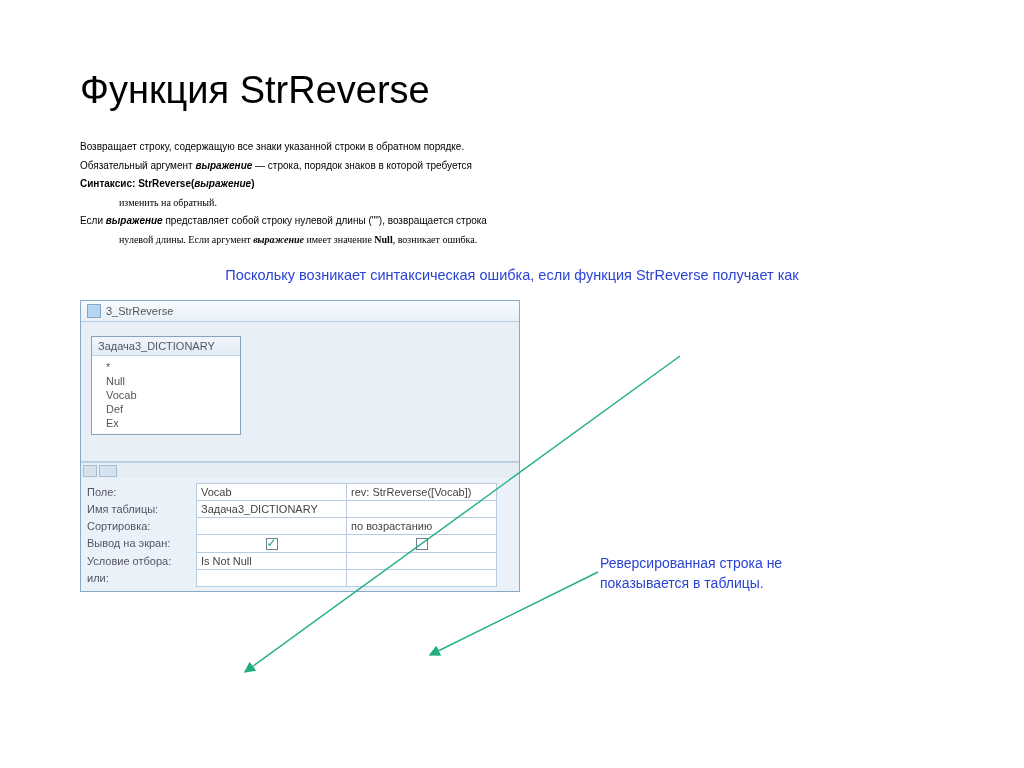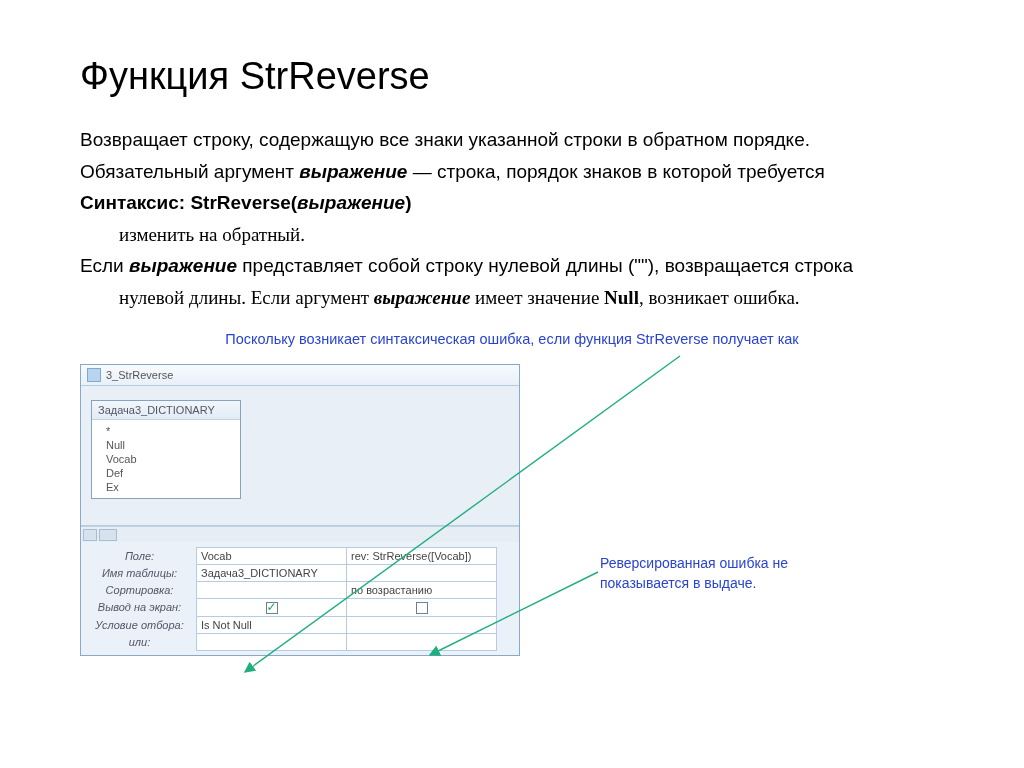--- a/index.html
+++ b/index.html
@@ -5,28 +5,28 @@
   * { box-sizing: border-box; margin: 0; padding: 0; }
   body {
     width: 1024px;
     height: 768px;
     background: #fff;
     font-family: Arial, Helvetica, sans-serif;
     color: #000;
     position: relative;
     overflow: hidden;
   }
-  .slide { padding: 55px 80px 30px 80px; }
+  .slide { padding: 69px 80px 30px 80px; }
   h1 {
     font-size: 38px;
     font-weight: normal;
     margin-bottom: 28px;
     font-family: Arial, sans-serif;
   }
-  .body-text { font-size: 19px; line-height: 1.45; }
+  .body-text { font-size: 10px; line-height: 1.45; }
   .body-text p { margin-bottom: 4px; }
   .indent { padding-left: 40px; text-indent: -1px; font-family: Liberation Serif, serif; }
   .p-lead { }
   .bold { font-weight: bold; }
   .italic { font-style: italic; }
   .note {
     color: #2943d3;
     font-size: 14.5px;
     line-height: 1.45;
     margin-top: 18px;
@@ -112,24 +112,23 @@
   .grid-area {
     background: #eaf1f8;
     padding: 6px 6px 4px 6px;
   }
   .grid {
     display: grid;
     grid-template-columns: 110px 150px 150px;
     font-size: 11px;
   }
   .grid .label {
-    text-align: center;
+    text-align: left;
     padding: 2px 5px 2px 0;
     color: #556;
-    font-style: italic;
   }
   .grid .cell {
     border: 1px solid #b9cbe0;
     background: #fff;
     padding: 2px 4px;
     min-height: 18px;
     color: #444;
     position: relative;
     margin-left: -1px;
     margin-top: -1px;
@@ -241,21 +240,21 @@
 
           <div class="label">или:</div>
           <div class="cell"></div>
           <div class="cell"></div>
         </div>
       </div>
     </div>
   </div>
 </div>
 
-<div class="annotation" style="left:600px; top:554px;">Реверсированная ошибка не показывается в выдаче.</div>
+<div class="annotation" style="left:600px; top:554px;">Реверсированная строка не показывается в таблицы.</div>
 
 <svg class="arrows">
   <defs>
     <marker id="ah" markerWidth="8" markerHeight="8" refX="7" refY="4" orient="auto">
       <path d="M0,0 L8,4 L0,8 Z" fill="#1fae7c"></path>
     </marker>
   </defs>
 
   <line x1="680" y1="356" x2="245" y2="672" stroke="#1fae7c" stroke-width="1.4" marker-end="url(#ah)"></line>
 

